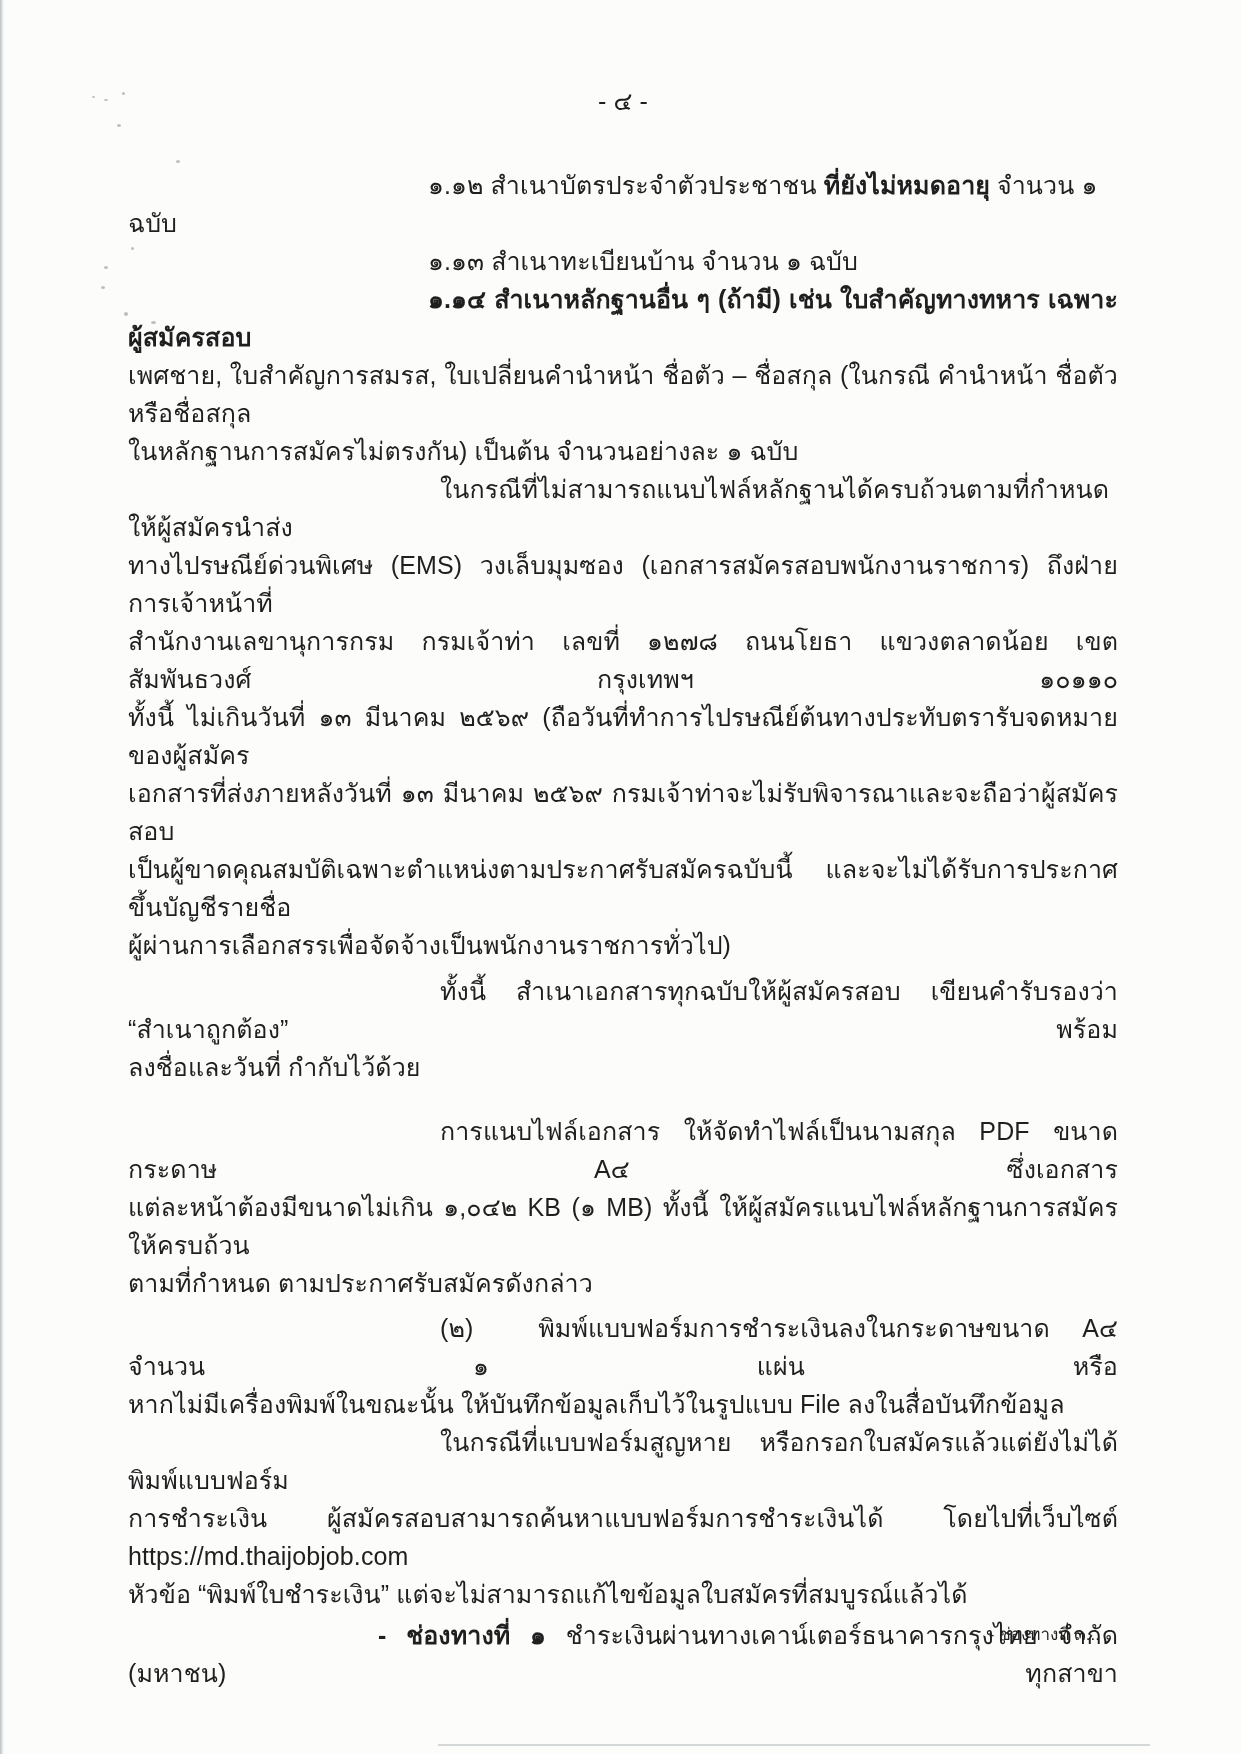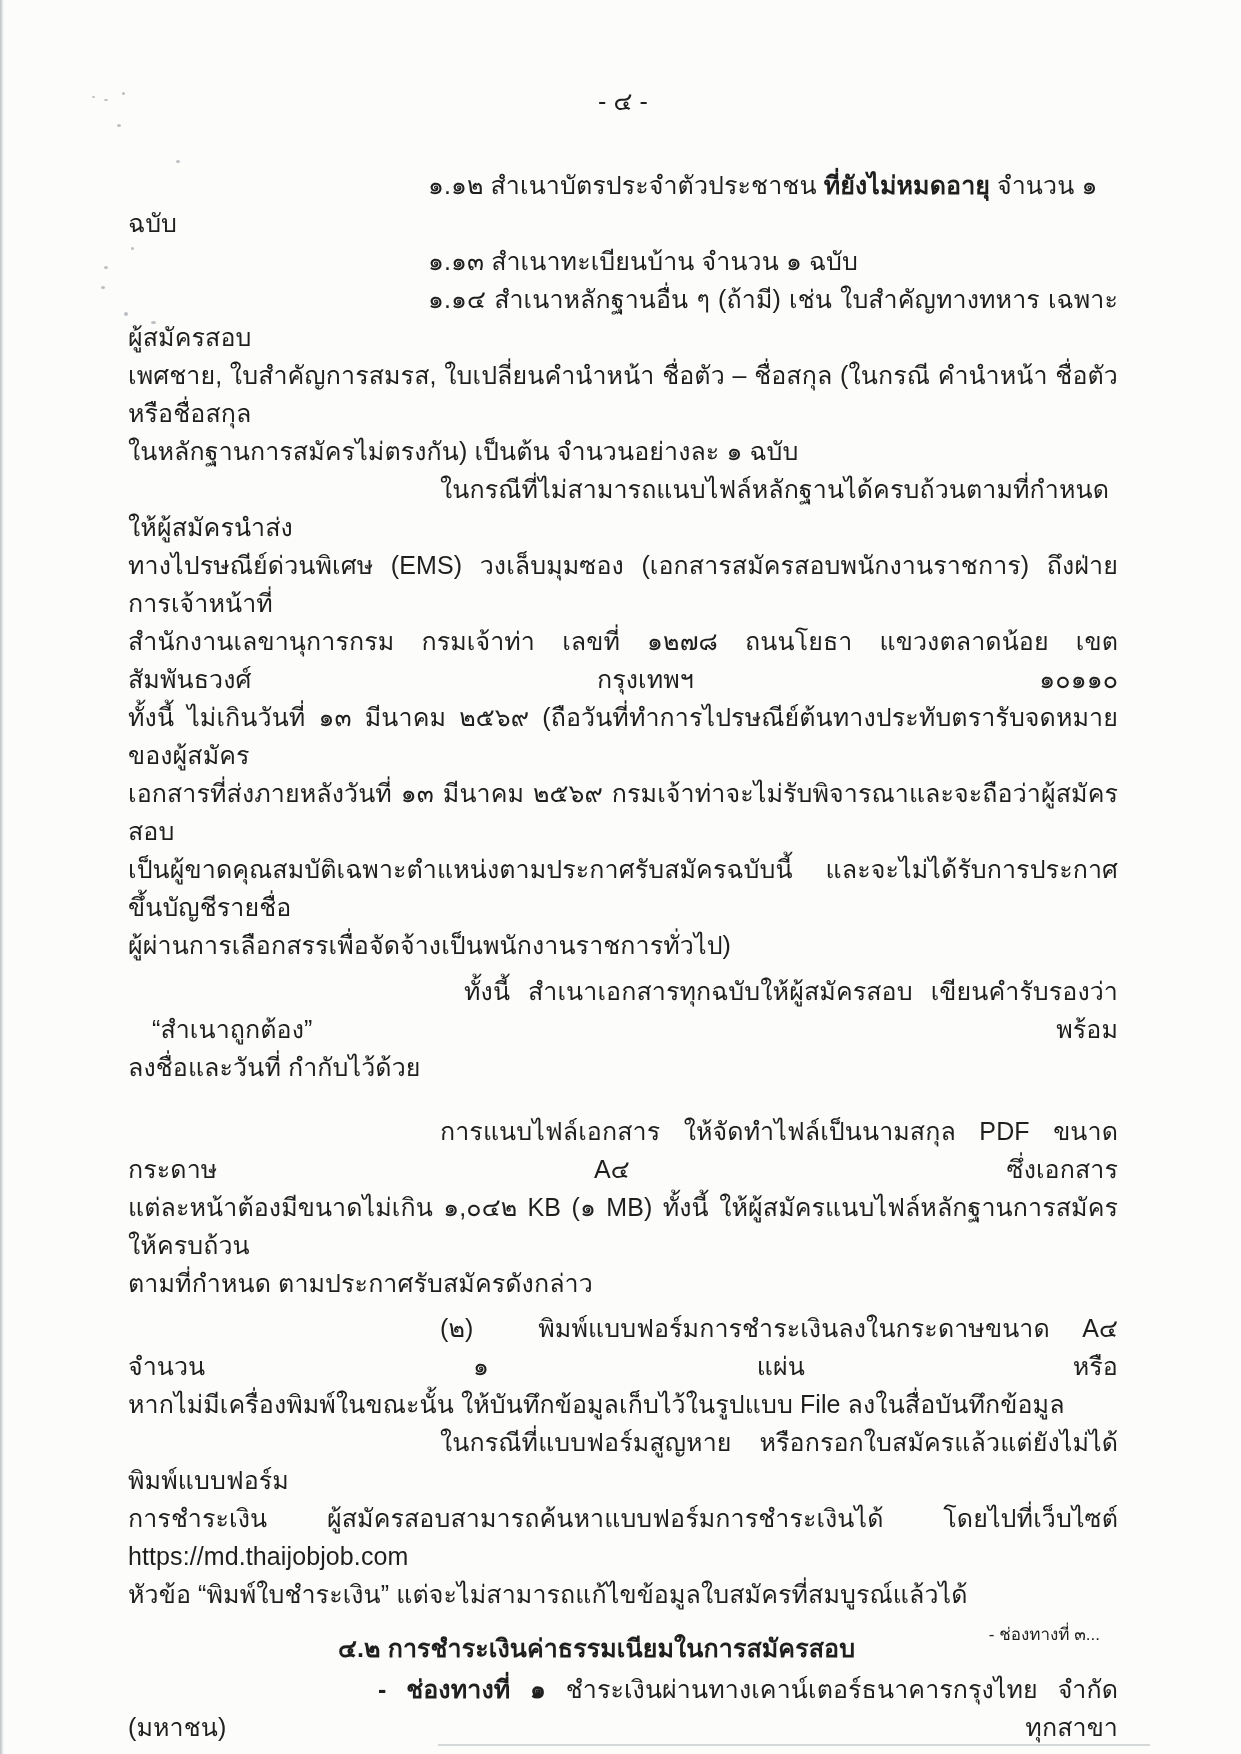--- a/index.html
+++ b/index.html
@@ -67,40 +67,39 @@
   <div class="speck" style="left:104px; top:266px; width:4px; height:3px;"></div>
   <div class="speck" style="left:101px; top:286px; width:4px; height:3px;"></div>
   <div class="speck" style="left:124px; top:312px; width:4px; height:4px;"></div>
   <div class="speck" style="left:151px; top:321px; width:5px; height:3px;"></div>
 
   <div class="content">
     <div class="pagenum">- ๔ -</div>
     <div id="doc-body">
         <div class="line" style="text-indent: 300px; margin-top: 8px;"><span>๑.๑๒ สำเนาบัตรประจำตัวประชาชน </span><span class="b">ที่ยังไม่หมดอายุ</span><span> จำนวน ๑ ฉบับ</span></div>
         <div class="line" style="text-indent: 300px;"><span>๑.๑๓ สำเนาทะเบียนบ้าน จำนวน ๑ ฉบับ</span></div>
-        <div class="line just" style="text-indent: 300px;"><span>๑.๑๔ สำเนาหลักฐานอื่น ๆ (ถ้ามี) เช่น ใบสำคัญทางทหาร เฉพาะผู้สมัครสอบ</span></div>
+        <div class="line just" style="text-indent: 300px; font-weight: bold;"><span>๑.๑๔ สำเนาหลักฐานอื่น ๆ (ถ้ามี) เช่น ใบสำคัญทางทหาร เฉพาะผู้สมัครสอบ</span></div>
         <div class="line just"><span>เพศชาย, ใบสำคัญการสมรส, ใบเปลี่ยนคำนำหน้า ชื่อตัว – ชื่อสกุล (ในกรณี คำนำหน้า ชื่อตัว หรือชื่อสกุล</span></div>
         <div class="line"><span>ในหลักฐานการสมัครไม่ตรงกัน) เป็นต้น จำนวนอย่างละ ๑ ฉบับ</span></div>
         <div class="line just" style="text-indent: 312px;"><span>ในกรณีที่ไม่สามารถแนบไฟล์หลักฐานได้ครบถ้วนตามที่กำหนด ให้ผู้สมัครนำส่ง</span></div>
         <div class="line just"><span>ทางไปรษณีย์ด่วนพิเศษ (EMS) วงเล็บมุมซอง (เอกสารสมัครสอบพนักงานราชการ) ถึงฝ่ายการเจ้าหน้าที่</span></div>
         <div class="line just"><span>สำนักงานเลขานุการกรม กรมเจ้าท่า เลขที่ ๑๒๗๘ ถนนโยธา แขวงตลาดน้อย เขตสัมพันธวงศ์ กรุงเทพฯ ๑๐๑๑๐</span></div>
         <div class="line just"><span>ทั้งนี้ </span><span class="u">ไม่เกินวันที่ ๑๓ มีนาคม ๒๕๖๙</span><span> (ถือวันที่ทำการไปรษณีย์ต้นทางประทับตรารับจดหมายของผู้สมัคร</span></div>
         <div class="line just"><span>เอกสารที่ส่งภายหลังวันที่ ๑๓ มีนาคม ๒๕๖๙ กรมเจ้าท่าจะไม่รับพิจารณาและจะถือว่าผู้สมัครสอบ</span></div>
         <div class="line just"><span>เป็นผู้ขาดคุณสมบัติเฉพาะตำแหน่งตามประกาศรับสมัครฉบับนี้ และจะไม่ได้รับการประกาศขึ้นบัญชีรายชื่อ</span></div>
         <div class="line"><span>ผู้ผ่านการเลือกสรรเพื่อจัดจ้างเป็นพนักงานราชการทั่วไป)</span></div>
-        <div class="line just" style="text-indent: 312px; margin-top: 8px; margin-left: 24px;"><span>ทั้งนี้ สำเนาเอกสารทุกฉบับให้ผู้สมัครสอบ เขียนคำรับรองว่า “สำเนาถูกต้อง” พร้อม</span></div>
+        <div class="line just" style="text-indent: 312px; margin-top: 8px;"><span>ทั้งนี้ สำเนาเอกสารทุกฉบับให้ผู้สมัครสอบ เขียนคำรับรองว่า “สำเนาถูกต้อง” พร้อม</span></div>
         <div class="line"><span>ลงชื่อและวันที่ กำกับไว้ด้วย</span></div>
         <div class="line just" style="text-indent: 312px; margin-top: 26px;"><span>การแนบไฟล์เอกสาร ให้จัดทำไฟล์เป็นนามสกุล PDF ขนาดกระดาษ A๔ ซึ่งเอกสาร</span></div>
         <div class="line just"><span>แต่ละหน้าต้องมีขนาดไม่เกิน ๑,๐๔๒ KB (๑ MB) ทั้งนี้ ให้ผู้สมัครแนบไฟล์หลักฐานการสมัครให้ครบถ้วน</span></div>
         <div class="line"><span>ตามที่กำหนด ตามประกาศรับสมัครดังกล่าว</span></div>
         <div class="line just" style="text-indent: 312px; margin-top: 7px;"><span>(๒)&nbsp; พิมพ์แบบฟอร์มการชำระเงินลงในกระดาษขนาด A๔ จำนวน ๑ แผ่น หรือ</span></div>
         <div class="line"><span>หากไม่มีเครื่องพิมพ์ในขณะนั้น ให้บันทึกข้อมูลเก็บไว้ในรูปแบบ File ลงในสื่อบันทึกข้อมูล</span></div>
         <div class="line just" style="text-indent: 312px;"><span>ในกรณีที่แบบฟอร์มสูญหาย หรือกรอกใบสมัครแล้วแต่ยังไม่ได้พิมพ์แบบฟอร์ม</span></div>
         <div class="line just"><span>การชำระเงิน ผู้สมัครสอบสามารถค้นหาแบบฟอร์มการชำระเงินได้ โดยไปที่เว็บไซต์ https://md.thaijobjob.com</span></div>
         <div class="line"><span>หัวข้อ “พิมพ์ใบชำระเงิน” แต่จะไม่สามารถแก้ไขข้อมูลใบสมัครที่สมบูรณ์แล้วได้</span></div>
-        <div class="line" style="text-indent: 210px; margin-top: 16px;"><span class="b">๔.๒ การชำระเงินค่าธรรมเนียมในการสมัครสอบ</span></div>
         <div class="line just" style="text-indent: 250px; margin-top: 3px;"><span class="b">- ช่องทางที่ ๑</span><span> ชำระเงินผ่านทางเคาน์เตอร์ธนาคารกรุงไทย จำกัด (มหาชน) ทุกสาขา</span></div>
       </div>
   </div>
 
   <div class="footer-note">- ช่องทางที่ ๓...</div>
   <div class="bottom-artifact"></div>
 </div>
 
 </body></html>

